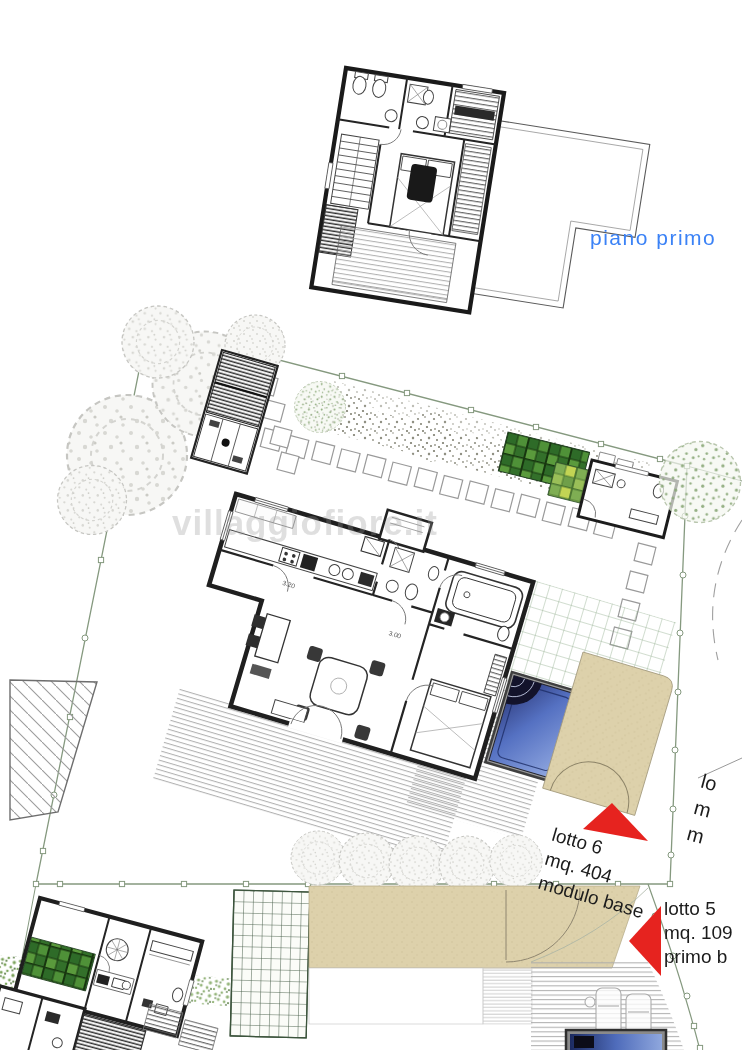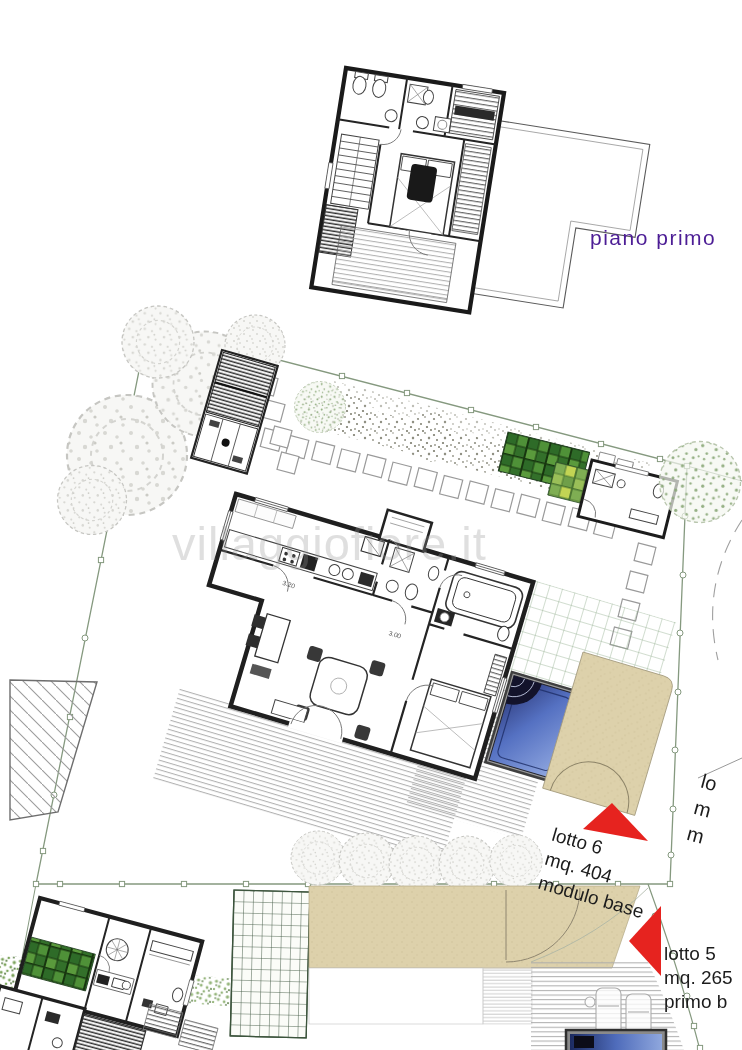--- a/index.html
+++ b/index.html
@@ -1,25 +1,25 @@
 <!DOCTYPE html>
 <html><head>
 <meta charset="utf-8">
 <style>
   html,body{margin:0;padding:0;background:#fff;}
   #canvas{position:relative;width:742px;height:1050px;background:#fff;overflow:hidden;
           font-family:"Liberation Sans", sans-serif;}
   #drawing{position:absolute;left:0;top:0;z-index:1;}
   .txt{position:absolute;z-index:5;color:#1c1c1c;pointer-events:none;}
-  #piano-primo{left:590px;top:226px;font-size:21px;font-weight:400;letter-spacing:1.5px;color:#4c1d95;}
-  #watermark{left:172px;top:516px;font-size:47px;font-weight:400;letter-spacing:1px;
+  #piano-primo{left:590px;top:226px;font-size:21px;font-weight:400;letter-spacing:1.5px;color:#3b82f6;}
+  #watermark{left:172px;top:503px;font-size:35px;font-weight:700;letter-spacing:1px;
              color:rgba(150,150,150,0.30);z-index:6;white-space:nowrap;}
   #lotto6-label{left:556px;top:822px;font-size:19px;line-height:25px;
                 transform:rotate(16deg);transform-origin:0 0;white-space:nowrap;}
-  #lotto5-label{left:664px;top:897px;font-size:19px;line-height:24px;white-space:nowrap;margin-top:45px;}
+  #lotto5-label{left:664px;top:897px;font-size:19px;line-height:24px;white-space:nowrap;}
   #clipped-label{left:705px;top:768px;font-size:20px;line-height:27px;
                  transform:rotate(15deg);transform-origin:0 0;white-space:nowrap;}
   .lot-line{display:block;}
 </style>
 </head>
 <body>
 
 <div id="canvas">
 
 <svg id="drawing" width="742" height="1050" viewBox="0 0 742 1050">
@@ -576,21 +576,21 @@
 <div id="watermark" class="txt">villaggiofiore.it</div>
 
 <div id="lotto6-label" class="txt">
   <span class="lot-line">lotto 6</span>
   <span class="lot-line">mq. 404</span>
   <span class="lot-line">modulo base</span>
 </div>
 
 <div id="lotto5-label" class="txt">
   <span class="lot-line">lotto 5</span>
-  <span class="lot-line">mq. 265</span>
+  <span class="lot-line">mq. 109</span>
   <span class="lot-line">primo b</span>
 </div>
 
 <div id="clipped-label" class="txt">
   <span class="lot-line">lo</span>
   <span class="lot-line">m</span>
   <span class="lot-line">m</span>
 </div>
 
 </div>

